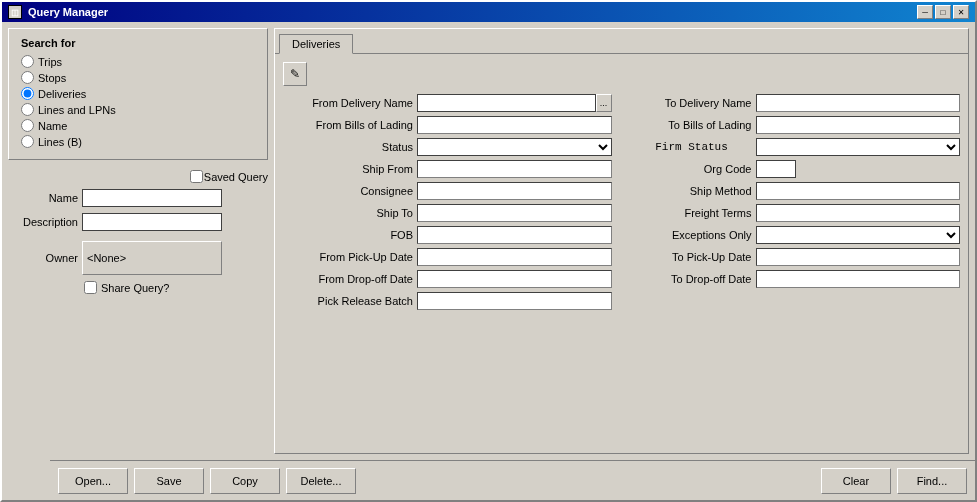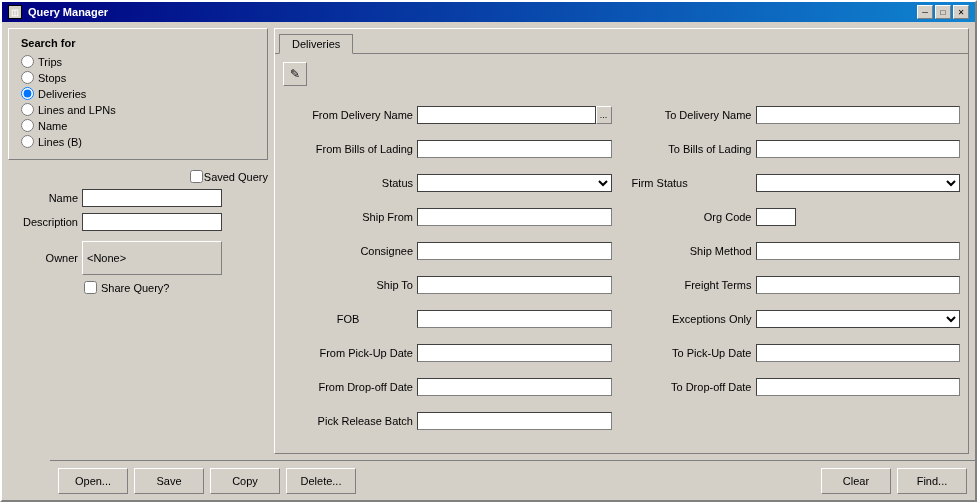--- a/index.html
+++ b/index.html
@@ -206,21 +206,20 @@
     }
     .fields-grid {
       display: grid;
       grid-template-columns: 1fr 1fr;
       gap: 4px 20px;
     }
     .field-row {
       display: flex;
       align-items: center;
       gap: 4px;
-      margin-top: 12px;
     }
     .field-row label {
       text-align: right;
       white-space: nowrap;
       min-width: 130px;
     }
     .field-input-with-btn {
       display: flex;
       align-items: center;
       flex: 1;
@@ -420,21 +419,21 @@
               <label style="min-width:130px;text-align:right;">Consignee</label>
               <input type="text" class="sunken-field" style="">
             </div>
 
             <div class="field-row">
               <label style="min-width:130px;text-align:right;">Ship To</label>
               <input type="text" class="sunken-field" style="">
             </div>
 
             <div class="field-row">
-              <label style="min-width:130px;text-align:center;">FOB</label>
+              <label style="min-width:130px;text-align:right;">FOB</label>
               <input type="text" class="sunken-field" style="">
             </div>
 
             <div class="field-row">
               <label style="min-width:130px;text-align:right;">From Pick-Up Date</label>
               <input type="text" class="sunken-field" style="">
             </div>
 
             <div class="field-row">
               <label style="min-width:130px;text-align:right;">From Drop-off Date</label>
@@ -453,21 +452,21 @@
               <label style="min-width:120px;text-align:right;">To Delivery Name</label>
               <input type="text" class="sunken-field" style="">
             </div>
 
             <div class="field-row">
               <label style="min-width:120px;text-align:right;">To Bills of Lading</label>
               <input type="text" class="sunken-field" style="">
             </div>
 
             <div class="field-row">
-              <label style="min-width:120px;text-align:left;">Firm Status</label>
+              <label style="min-width:120px;text-align:center;font-family:Liberation Mono, monospace;">Firm Status</label>
               <select class="field-select"></select>
             </div>
 
             <div class="field-row">
               <label style="min-width:120px;text-align:right;">Org Code</label>
               <input type="text" class="org-code-input" style="">
             </div>
 
             <div class="field-row">
               <label style="min-width:120px;text-align:right;">Ship Method</label>

